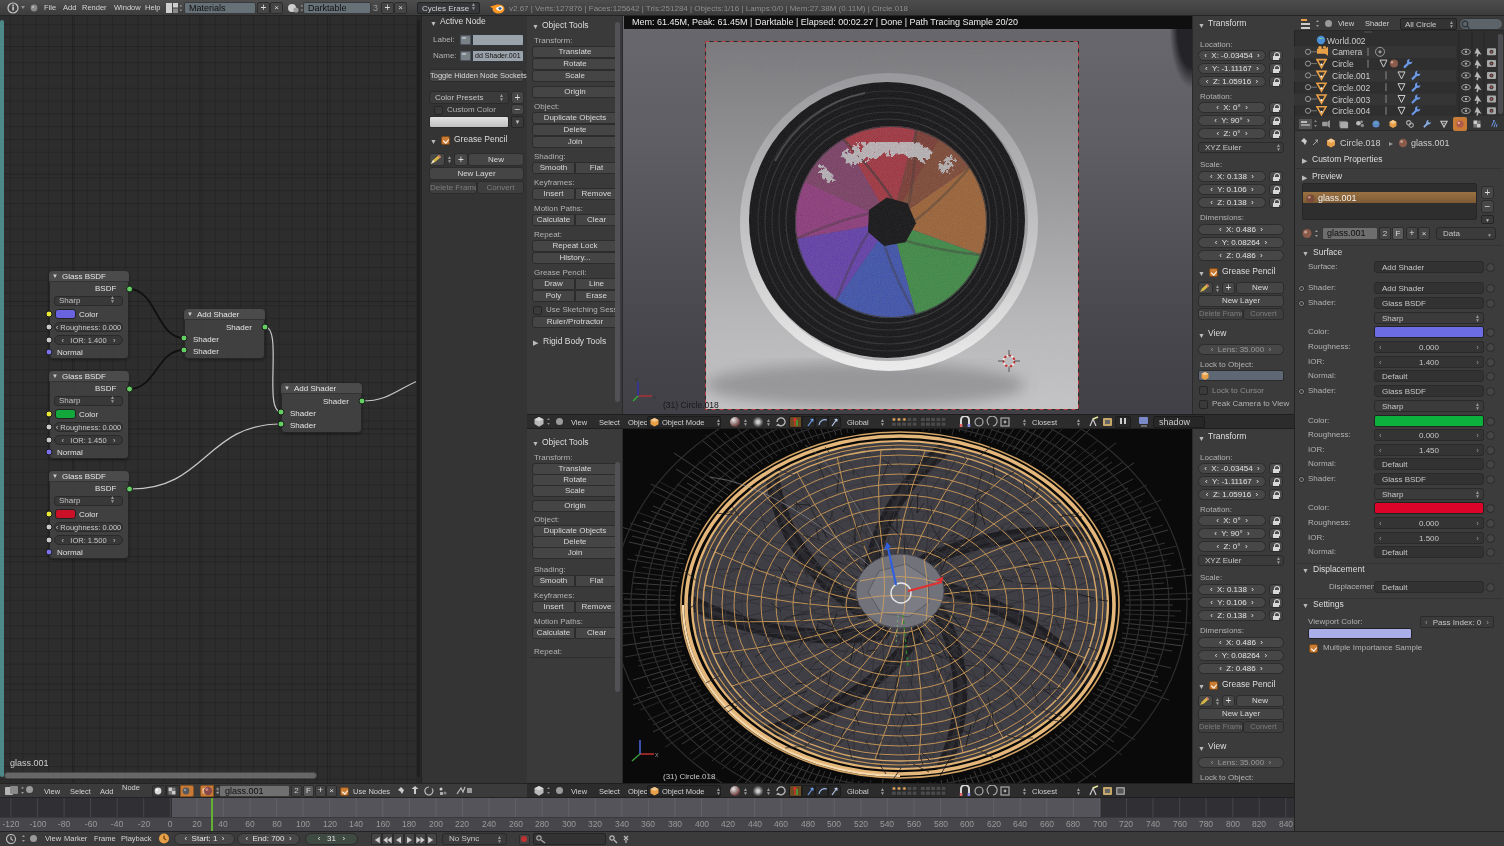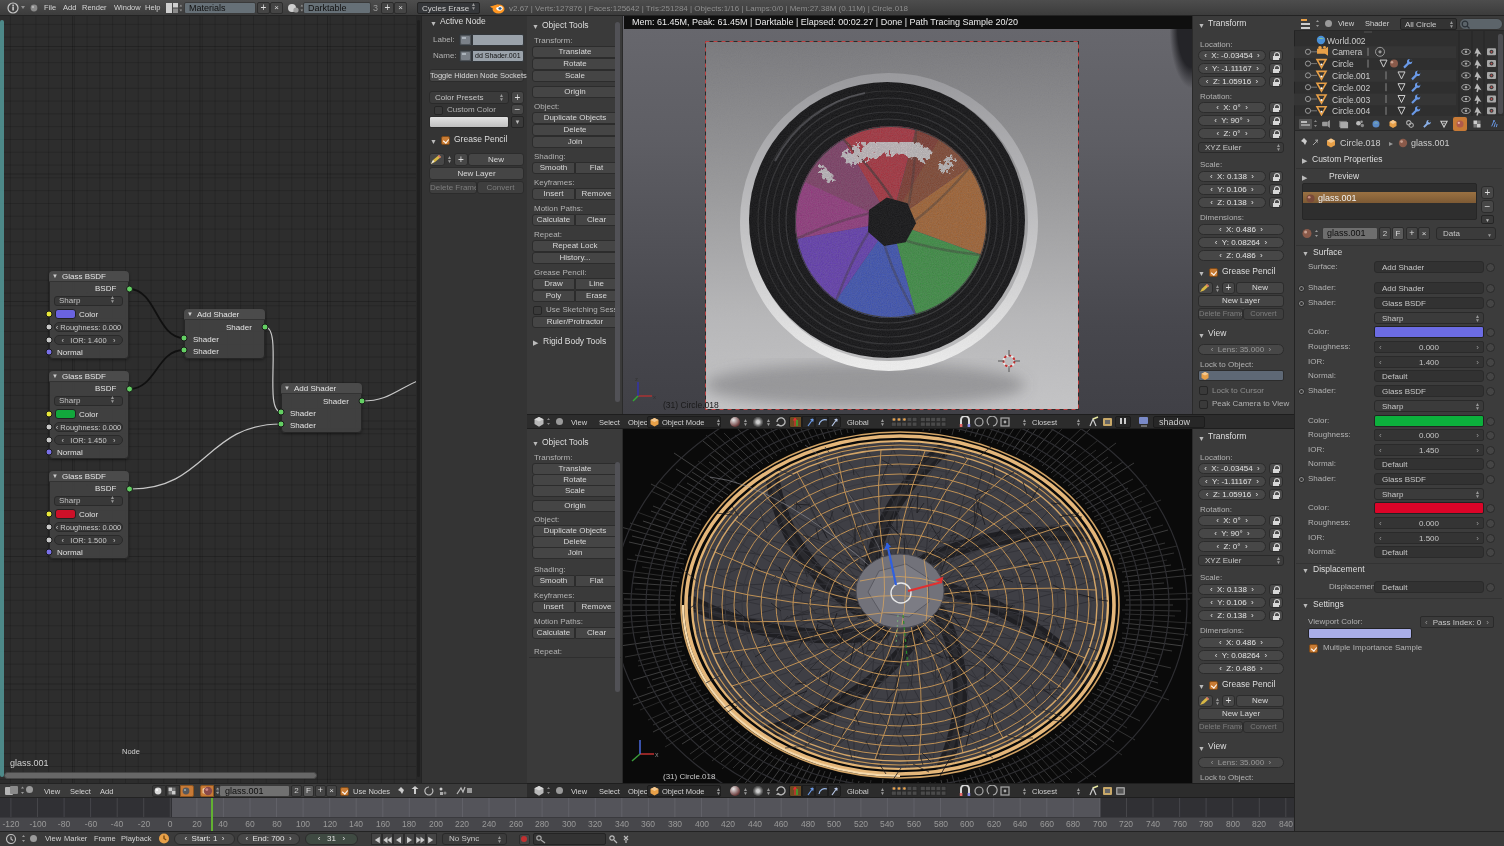--- a/index.html
+++ b/index.html
@@ -151,21 +151,21 @@
 <div class="" style="left:0px;top:783px;width:527px;height:15px;background:#3b3b3b;border-top:1px solid #232323;border-bottom:1px solid #232323"></div>
 <svg style="left:5px;top:786px" width="22" height="10" viewBox="0 0 22 10">
     <rect x="0" y="1" width="8" height="8" rx="1" fill="#b5b5b5"></rect>
     <rect x="5" y="0" width="8" height="8" rx="1" fill="#8a8a8a"></rect>
     <path d="M16 2.5 17.5 0.5 19 2.5zM16 6 17.5 8 19 6z" fill="#999"></path>
   </svg>
 <div class="" style="left:26px;top:786px;width:8px;height:8px;background:#9a9a9a;border-radius:50%;width:7px;height:7px"></div>
 <div class="hdrtx" style="left:44px;top:784px;color:#d2d2d2">View</div>
 <div class="hdrtx" style="left:70px;top:784px;color:#d2d2d2">Select</div>
 <div class="hdrtx" style="left:100px;top:784px;color:#d2d2d2">Add</div>
-<div class="hdrtx" style="left:122px;top:744px;color:#d2d2d2">Node</div>
+<div class="hdrtx" style="left:122px;top:780px;color:#d2d2d2">Node</div>
 <div class="" style="left:152px;top:785px;width:14px;height:12px;background:#3a3a3a;border:1px solid #2a2a2a;border-radius:2px 0 0 2px"></div>
 <div class="" style="left:166px;top:785px;width:14px;height:12px;background:#3a3a3a;border:1px solid #2a2a2a"></div>
 <div class="" style="left:180px;top:785px;width:14px;height:12px;background:#c87a36;border:1px solid #8a5420;border-radius:0 2px 2px 0"></div>
 <svg style="left:154px;top:787px" width="38" height="8" viewBox="0 0 38 8">
     <circle cx="4" cy="4" r="3.4" fill="#d8d8d8"></circle>
     <circle cx="3" cy="3" r="1.1" fill="#fff"></circle>
     <rect x="14.5" y="0.5" width="3.5" height="3.5" fill="#ccc"></rect>
     <rect x="18" y="4" width="3.5" height="3.5" fill="#ccc"></rect>
     <rect x="14.5" y="4" width="3.5" height="3.5" fill="#777"></rect>
     <rect x="18" y="0.5" width="3.5" height="3.5" fill="#777"></rect>
@@ -1589,21 +1589,21 @@
     <text x="39" y="9" font-size="9" fill="#ccc" font-family="Liberation Sans">Circle.018</text>
     <text x="88" y="9" font-size="8" fill="#999" font-family="Liberation Sans">▸</text>
     <circle cx="102" cy="6" r="4.2" fill="#8a5a4a"></circle>
     <circle cx="100.6" cy="4.6" r="1.4" fill="#c8a090"></circle>
     <text x="110" y="9" font-size="9" fill="#ccc" font-family="Liberation Sans">glass.001</text>
   </svg>
 <div class="tx" style="left:1302px;top:156px;color:#bbb;font-size:7px;line-height:10px">▶</div>
 <div class="phdr" style="left:1312px;top:154px;">Custom Properties</div>
 <div class="" style="left:1296px;top:168px;width:206px;height:1px;background:#333"></div>
 <div class="tx" style="left:1302px;top:173px;color:#bbb;font-size:7px;line-height:10px">▶</div>
-<div class="phdr" style="left:1312px;top:171px;margin-left:17px;">Preview</div>
+<div class="phdr" style="left:1312px;top:171px;">Preview</div>
 <div class="" style="left:1302px;top:183px;width:175px;height:37px;background:#2e2e2e;border:1px solid #262626;border-radius:2px"></div>
 <div class="" style="left:1303px;top:192px;width:173px;height:11px;background:linear-gradient(#9a7142,#7d5a34)"></div>
 <svg style="left:1306px;top:194px" width="9" height="9" viewBox="0 0 9 9">
     <circle cx="4.5" cy="4.5" r="4" fill="#7a4a3a"></circle>
     <circle cx="3.2" cy="3.2" r="1.3" fill="#c89080"></circle>
   </svg>
 <div class="tx" style="left:1318px;top:193px;color:#f0f0f0;font-size:9px">glass.001</div>
 <div class="" style="left:1481px;top:186px;width:13px;height:13px;background:#474747;border:1px solid #2c2c2c;border-radius:3px;color:#ddd;font-size:10px;line-height:11px;text-align:center">+</div>
 <div class="" style="left:1481px;top:200px;width:13px;height:13px;background:#474747;border:1px solid #2c2c2c;border-radius:3px;color:#ddd;font-size:10px;line-height:11px;text-align:center">−</div>
 <div class="" style="left:1481px;top:215px;width:13px;height:9px;background:#3a3a3a;border:1px solid #252525;border-radius:2px;color:#bbb;font-size:5px;line-height:8px;text-align:center">▼</div>

